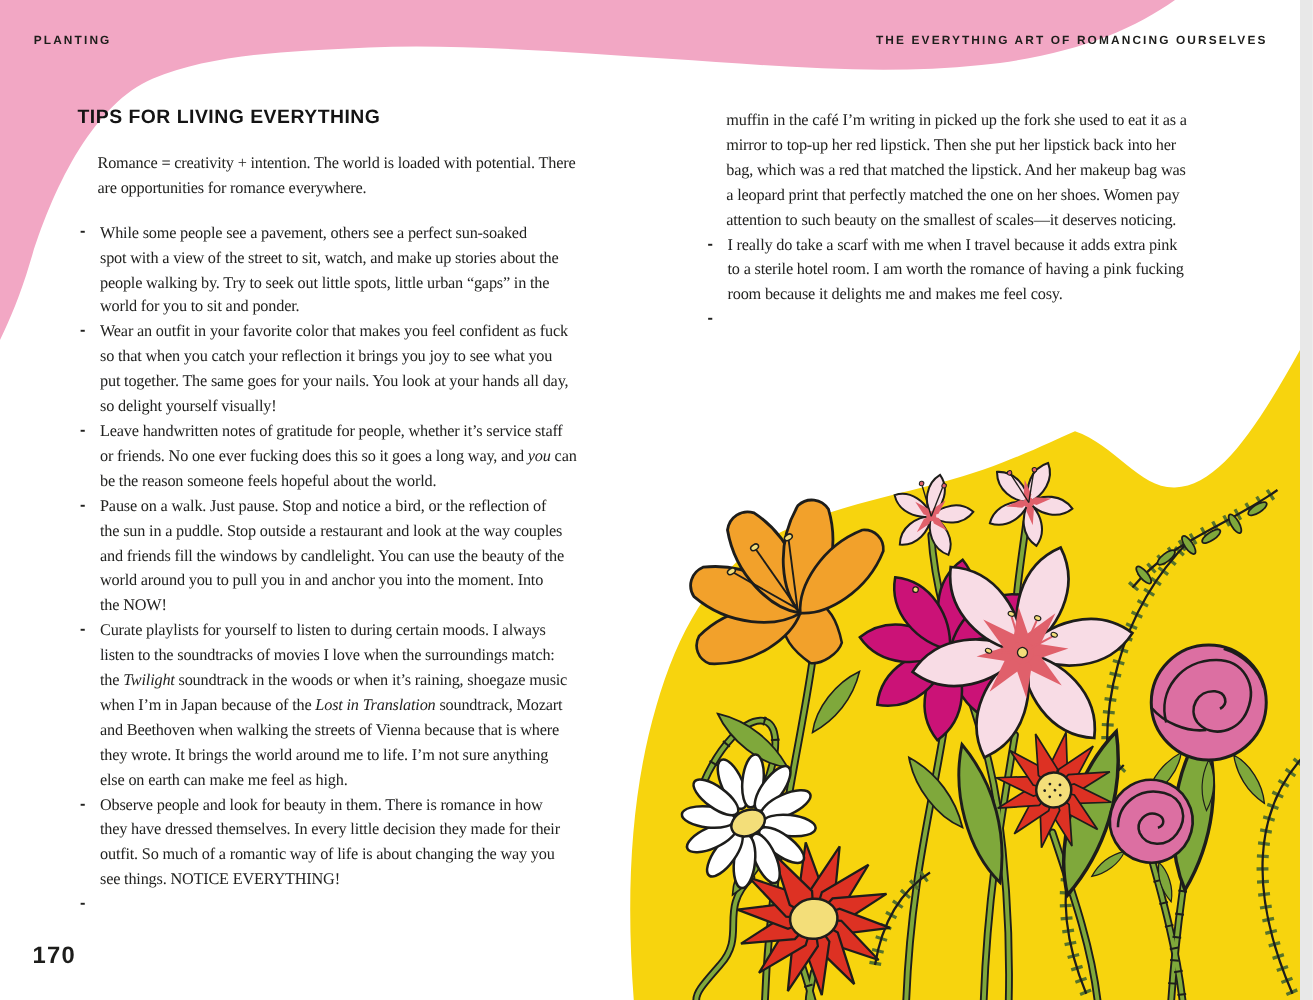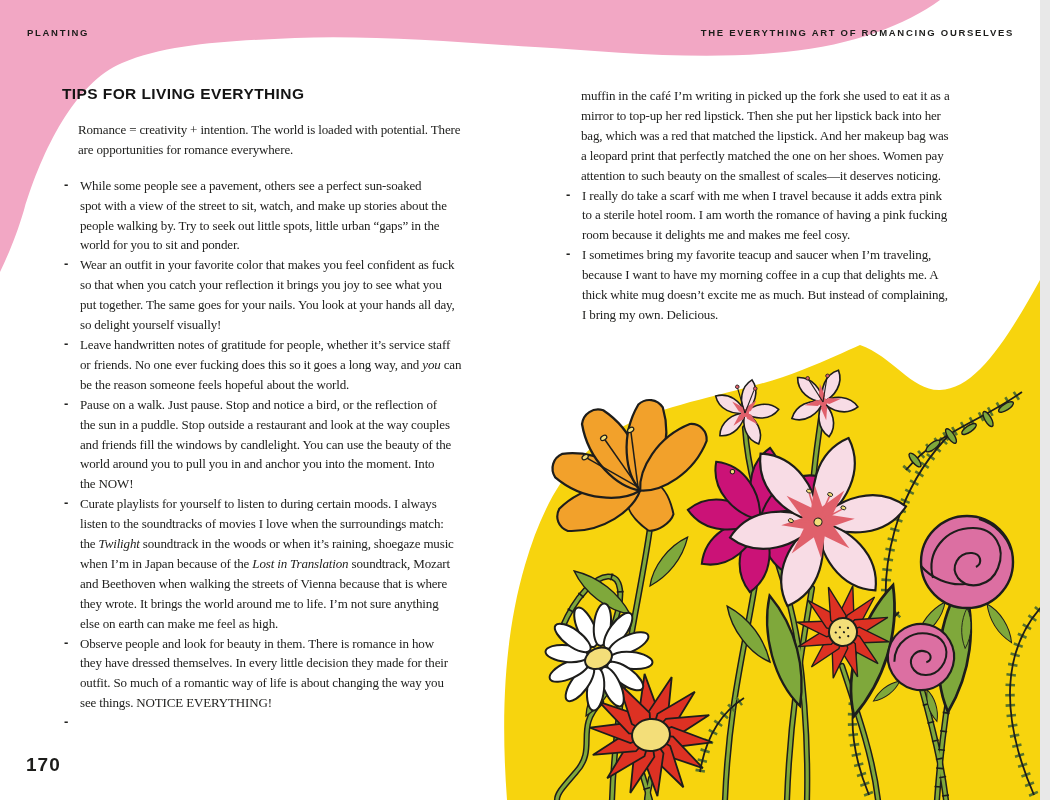--- a/index.html
+++ b/index.html
@@ -370,19 +370,19 @@
   </div>
 
   <div class="col col-right">
     <p class="cont">muffin in the café I’m writing in picked up the fork she used to eat it as a<br>mirror to top-up her red lipstick. Then she put her lipstick back into her<br>bag, which was a red that matched the lipstick. And her makeup bag was<br>a leopard print that perfectly matched the one on her shoes. Women pay<br>attention to such beauty on the smallest of scales—it deserves noticing.</p>
     <ul class="tips-list">
       <li>
         <span class="mark">-</span>
         <span>I really do take a scarf with me when I travel because it adds extra pink<br>to a sterile hotel room. I am worth the romance of having a pink fucking<br>room because it delights me and makes me feel cosy.</span></li>
       <li>
         <span class="mark">-</span>
-        <span>I sometimes bring my favorite teacup and saucer when I’m traveling,<br>because I want to have my morning coffee in a cup that delights me. A<br>thick white mug doesn’t excite me as much. But instead of complaining,<br>I bring my own. Delicious.</span></li>
+        </li>
     </ul>
   </div>
 
   <div class="pageno">170</div>
 
 </div>
 
 </body></html>

